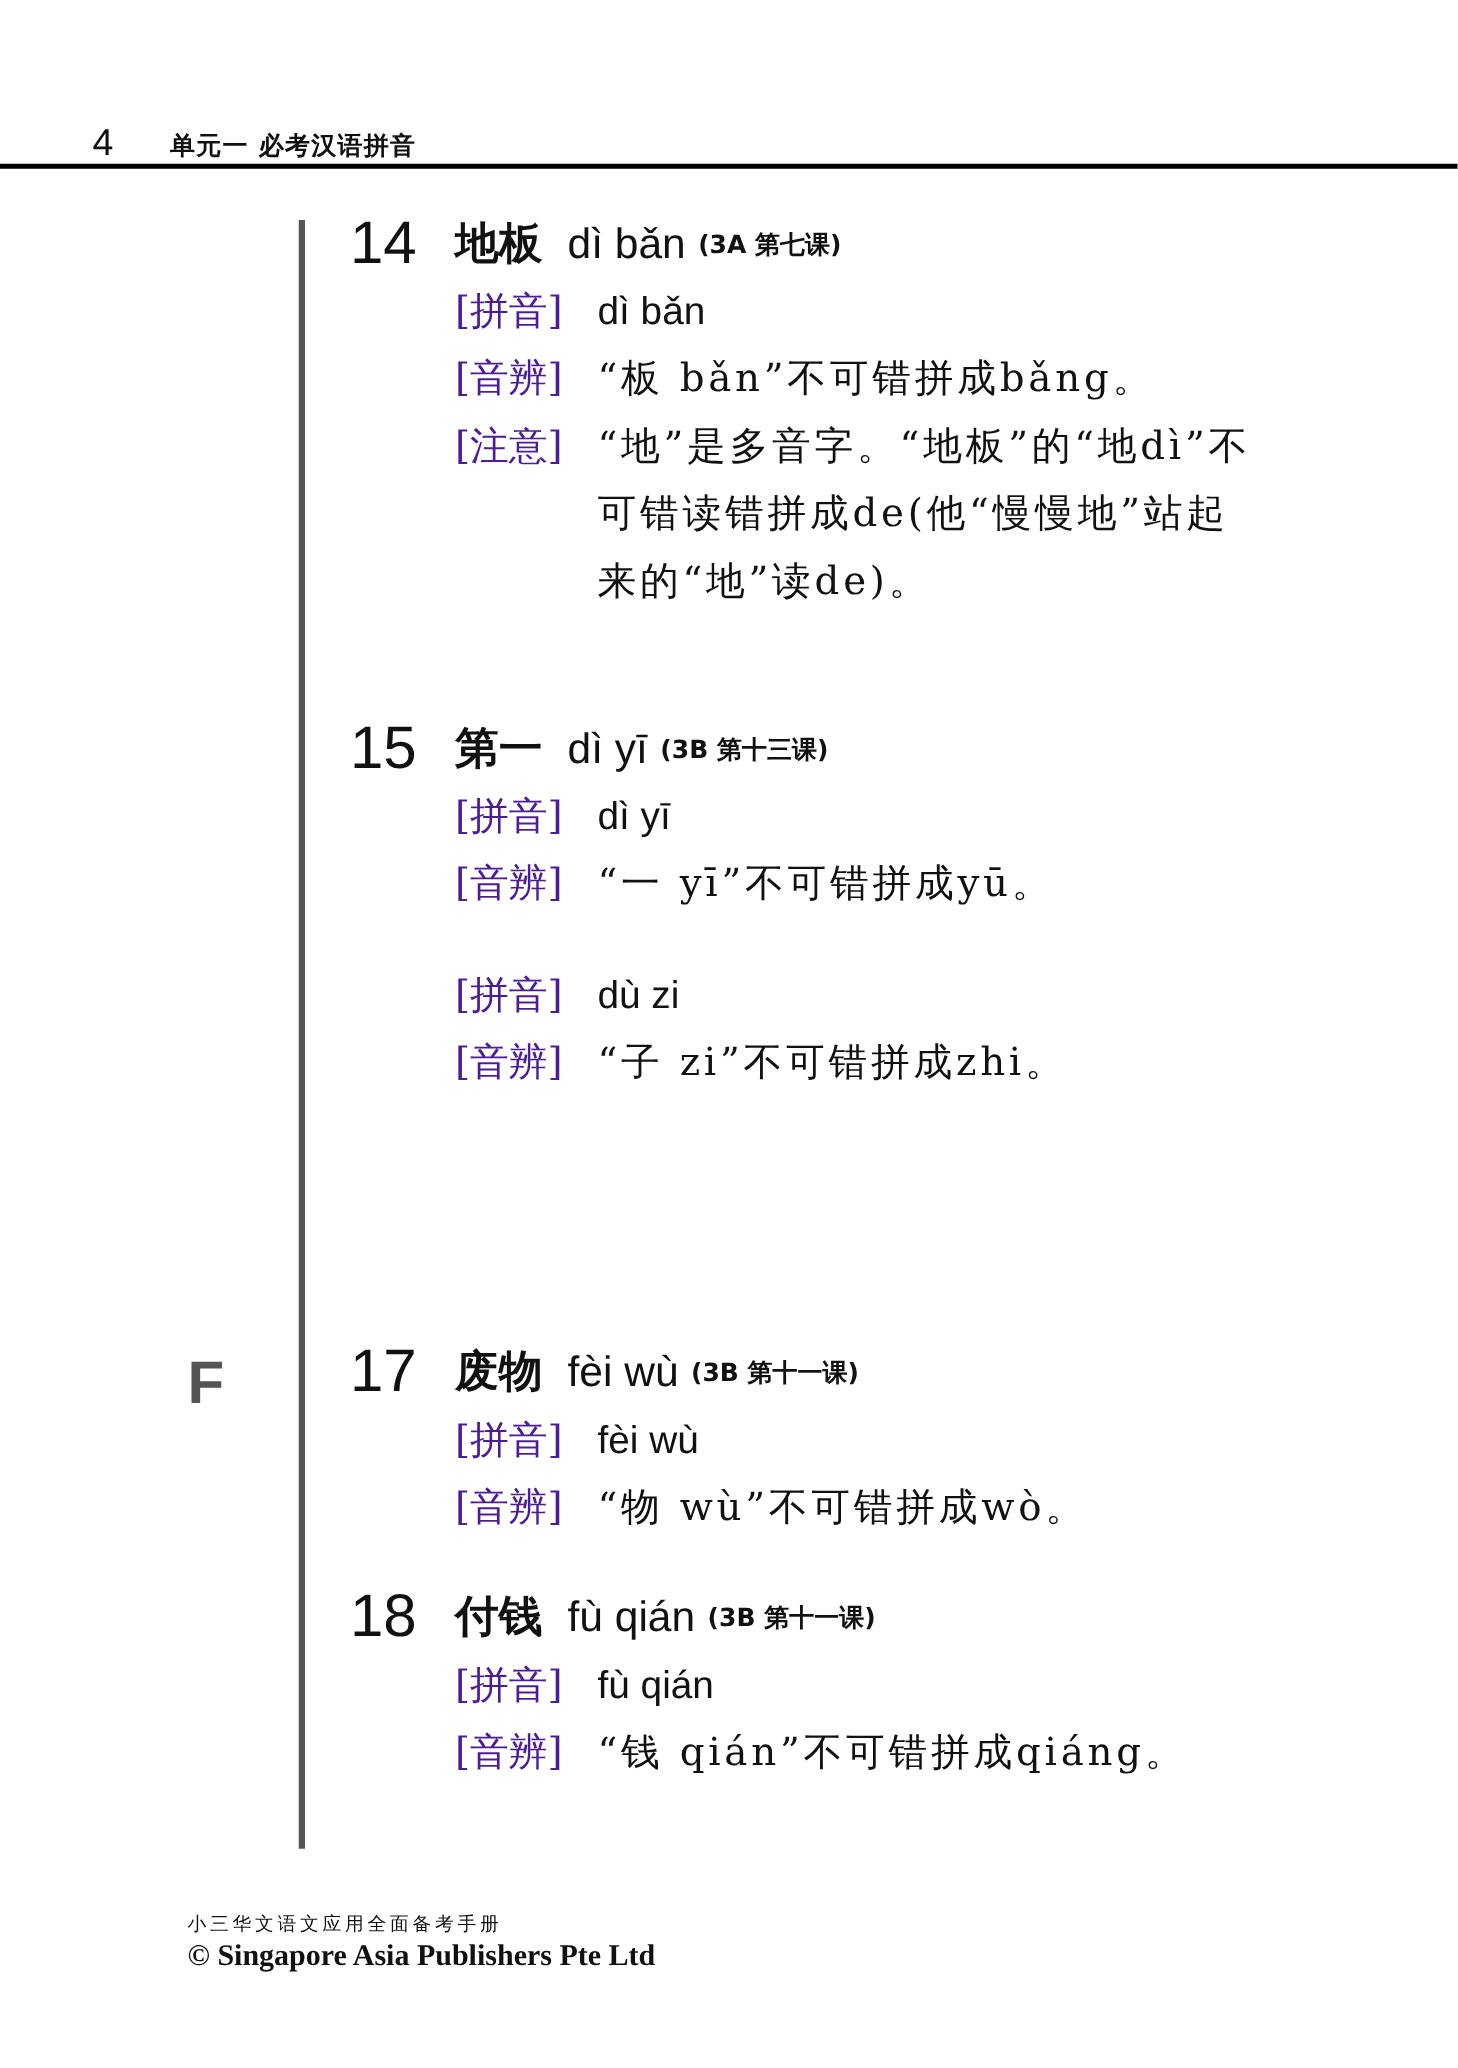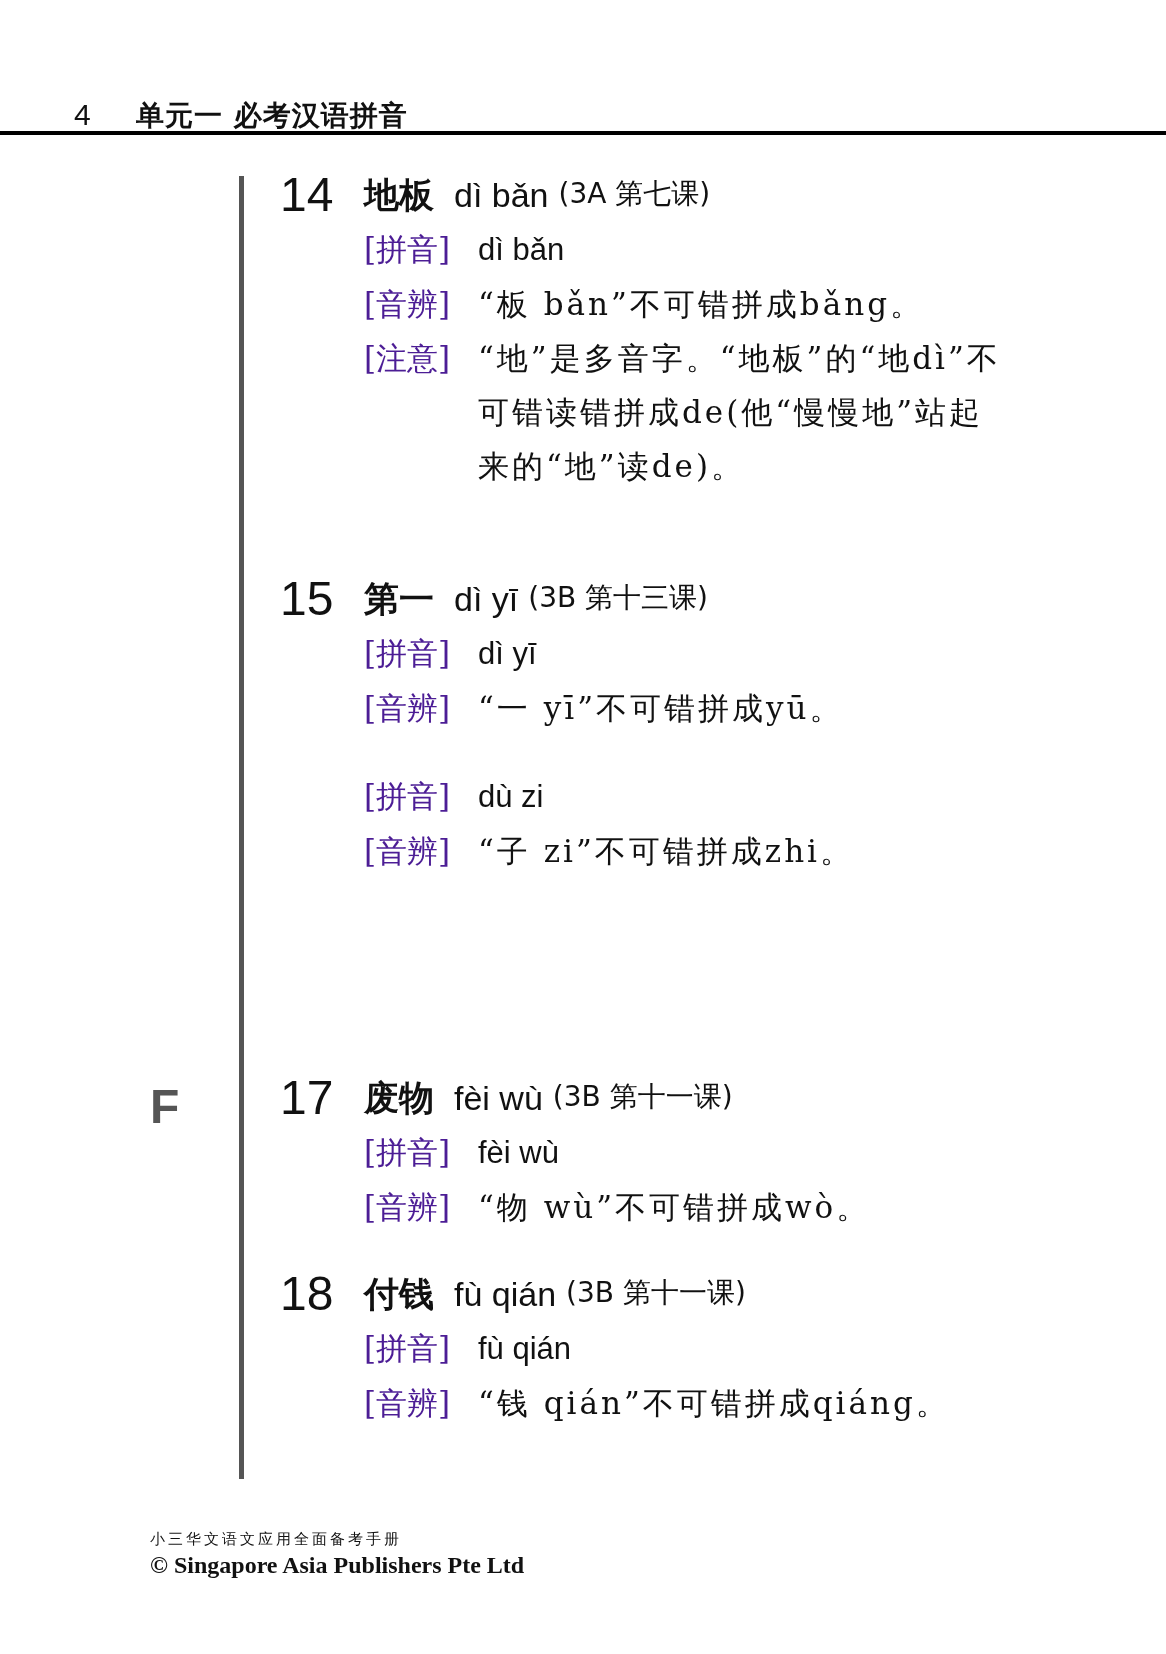--- a/index.html
+++ b/index.html
@@ -1,31 +1,31 @@
 <!DOCTYPE html>
 <html><head>
 <meta charset="utf-8">
 <style>
   html, body { margin: 0; padding: 0; background: #ffffff; }
   body { width: 1166px; height: 1654px; position: relative; overflow: hidden;
          font-family: "DejaVu Sans", sans-serif; color: #111; }
   .header { position: absolute; left: 0; top: 95px; width: 1166px; height: 40px; }
   .page-num { position: absolute; left: 74px; top: 0; font-family: "Liberation Sans", sans-serif;
               font-size: 30px; line-height: 40px; }
-  .chapter { position: absolute; left: 136px; top: 4px; font-size: 28px; line-height: 34px; font-weight: bold; letter-spacing: 1px; }
+  .chapter { position: absolute; left: 136px; top: 4px; font-size: 20px; line-height: 34px; font-weight: bold; letter-spacing: 1px; }
   .rule { position: absolute; left: 0; top: 131px; width: 1166px; height: 4px; background: #000; }
   .vbar { position: absolute; left: 239px; top: 176px; width: 5px; height: 1303px; background: #555; }
   .letter { position: absolute; left: 150px; top: 1082px; font-family: "Liberation Sans", sans-serif;
             font-weight: bold; font-size: 48px; color: #555; line-height: 50px; }
   .entry { position: absolute; left: 280px; }
   .e-head { position: relative; height: 54px; white-space: nowrap; }
   .e-num { position: absolute; left: 0; top: 0; font-family: "Liberation Sans", sans-serif; font-size: 48px; line-height: 54px; }
   .e-word { position: absolute; left: 84px; top: 0; font-size: 35px; font-weight: bold; line-height: 54px; }
   .e-pinyin { font-family: "Liberation Sans", sans-serif; font-size: 34px; font-weight: normal; margin-left: 20px; }
-  .e-ref { font-size: 28px; font-weight: normal; margin-left: 10px; position: relative; top: -4px; }
+  .e-ref { font-size: 20px; font-weight: bold; margin-left: 10px; position: relative; top: -4px; }
   .row { position: relative; padding-left: 84px; font-size: 31px; line-height: 54px; white-space: nowrap; font-family: "DejaVu Serif", serif; }
   .tag { display: inline-block; width: 114px; color: #4c1d95; }
   .txt { display: inline-block; vertical-align: top; white-space: normal; width: 530px; letter-spacing: 3px; }
   .txt .py, .py { font-family: "Liberation Sans", sans-serif; letter-spacing: 0; }
   .footer { position: absolute; left: 150px; top: 1525px; font-family: "DejaVu Serif", serif; }
   .f1 { font-size: 15px; letter-spacing: 3px; line-height: 28px; }
   .f2 { font-family: "Liberation Serif", serif; font-size: 24px; line-height: 24px; font-weight: bold; }
 </style>
 </head>
 <body>

